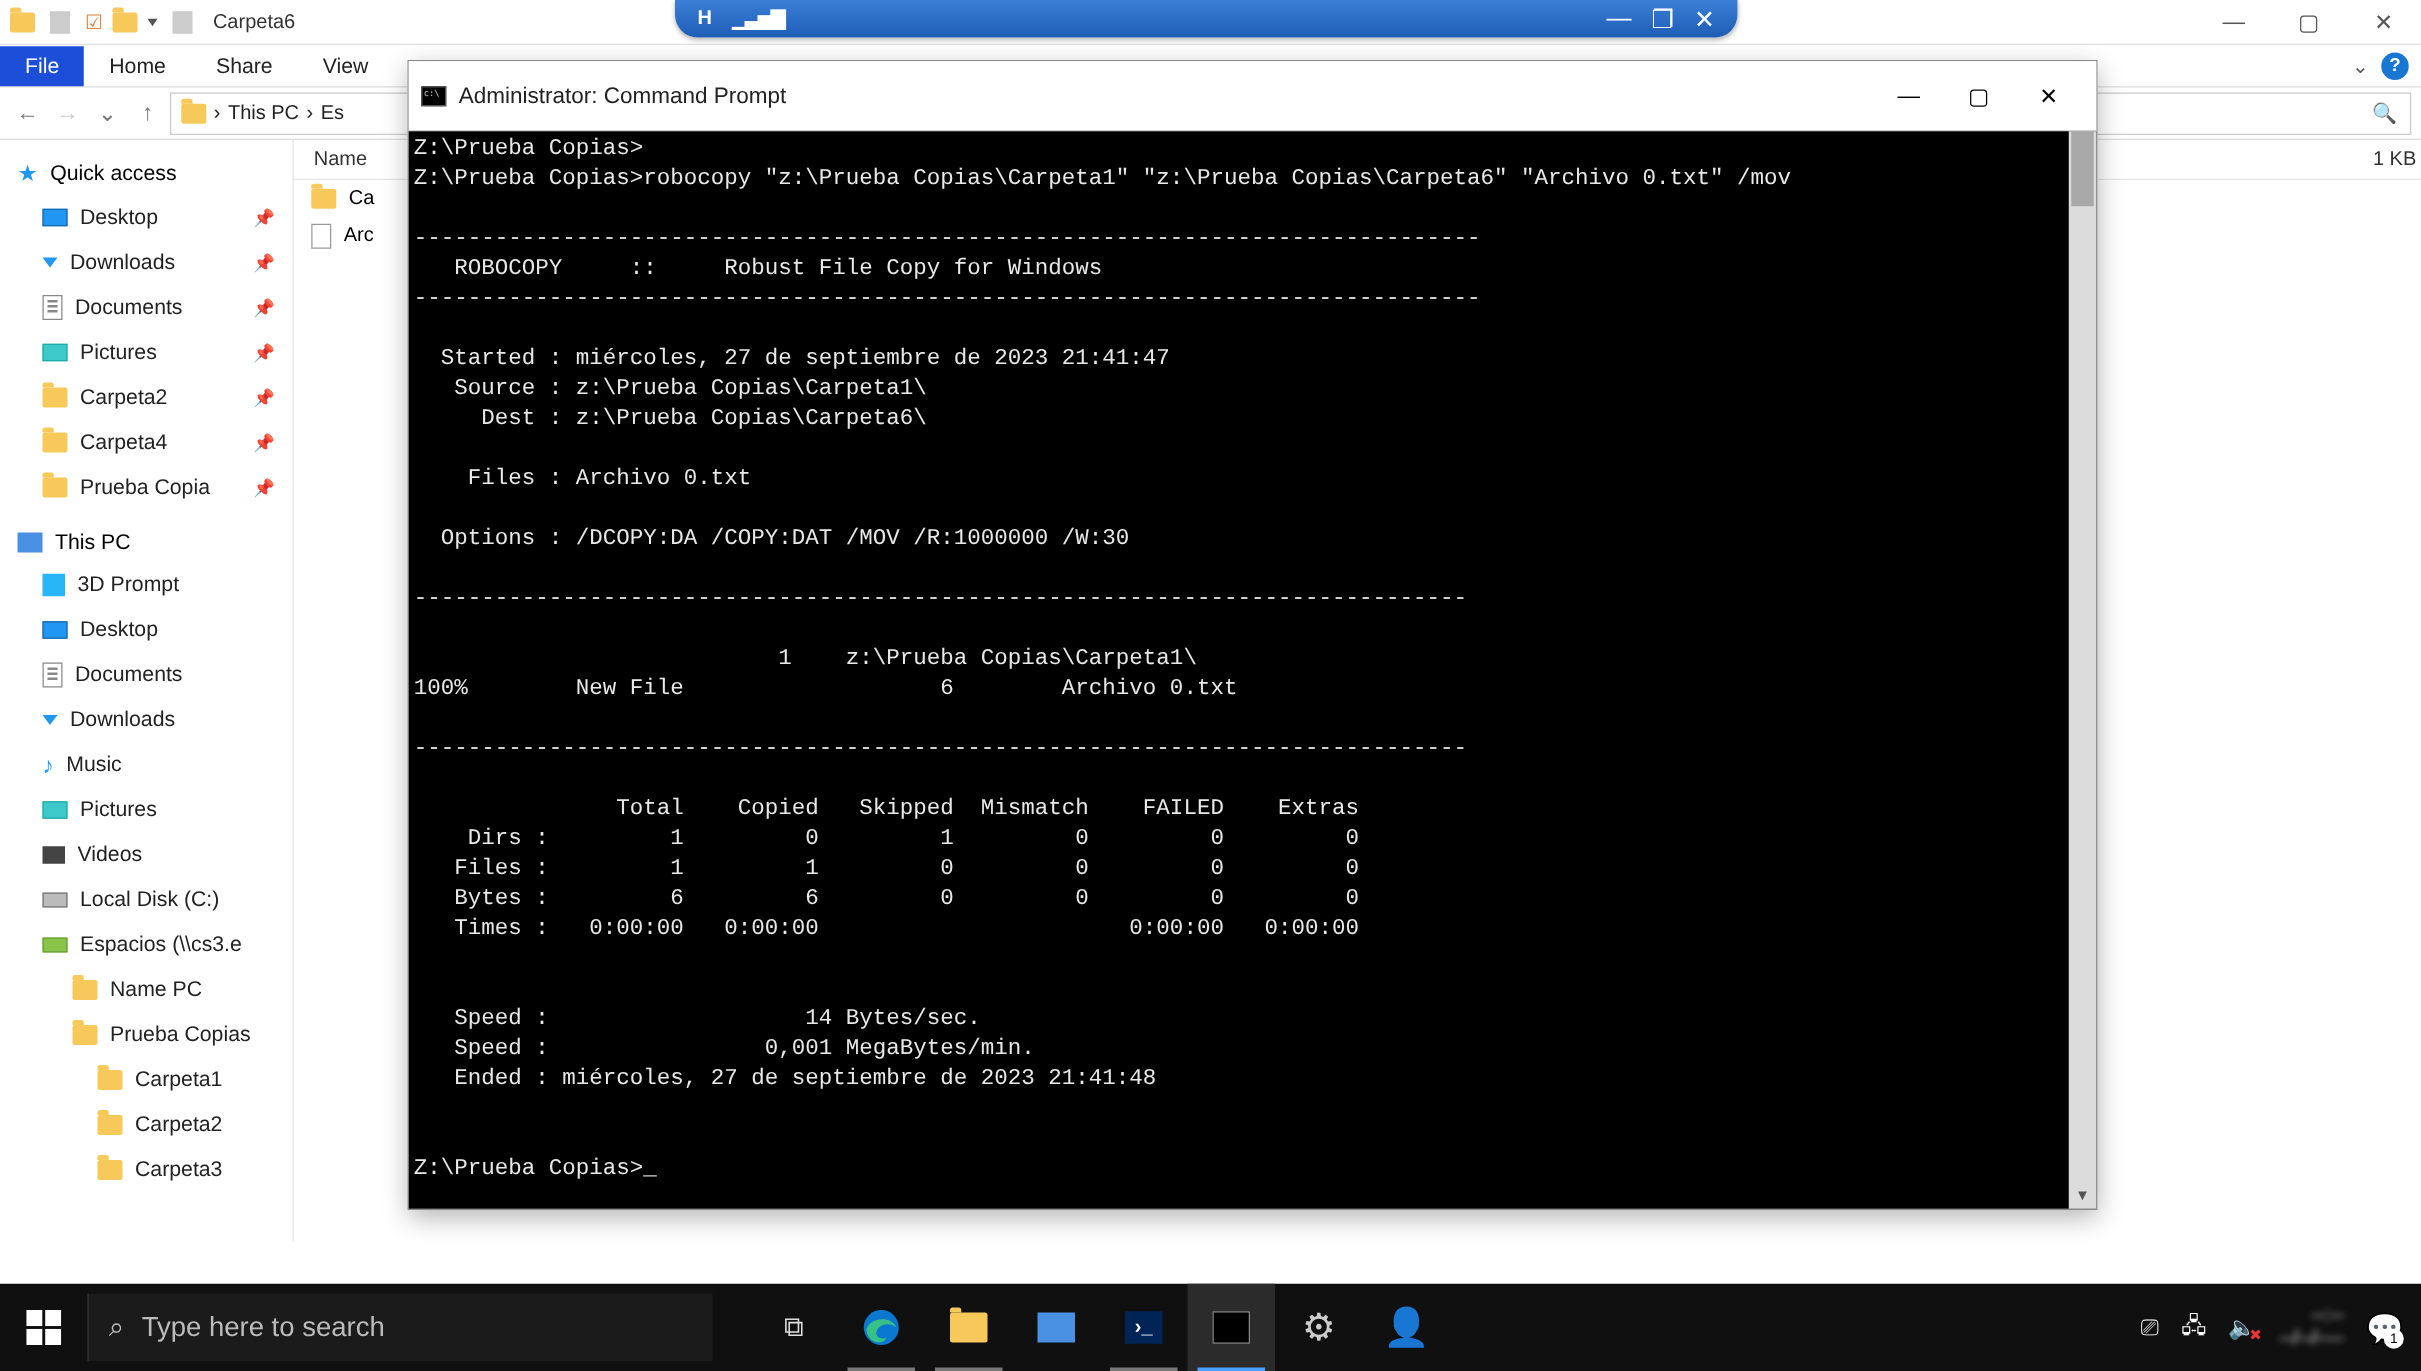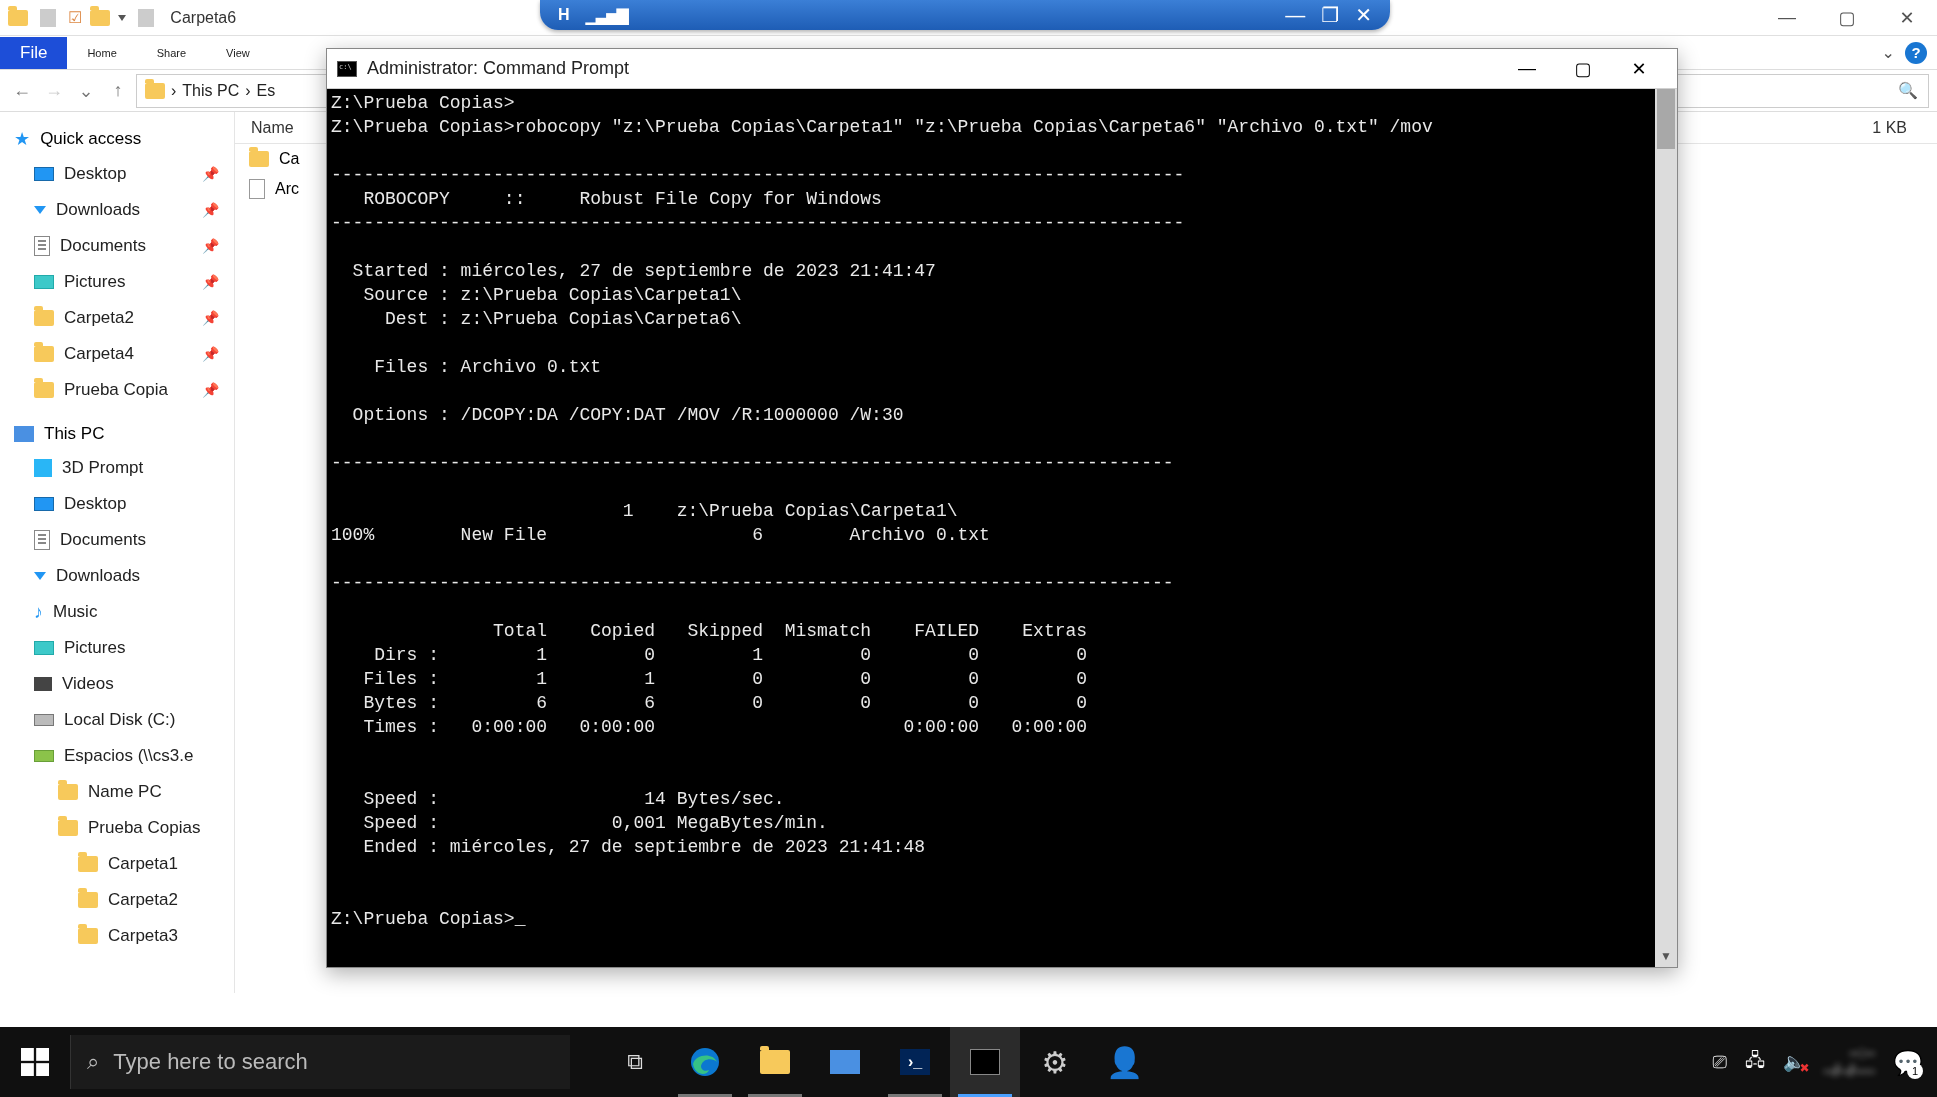--- a/index.html
+++ b/index.html
@@ -14,51 +14,51 @@
   }
   .qat { display:flex; align-items:center; padding:0 8px; gap:8px;}
   .qat .sep { width:1px; height:18px; background:#ccc; margin:0 4px;}
   .title-text { padding-left:4px; }
   .win-ctrl-right { margin-left:auto; display:flex; }
   .win-ctrl-right button {
     width:60px; height:36px; border:none; background:transparent; font-size:18px; color:#555; cursor:pointer;
   }
   .ribbon-tabs { height:34px; display:flex; align-items:center; border-bottom:1px solid #ddd; }
   .ribbon-tabs .file { background:#1d4ed8; color:#fff; padding:6px 20px; font-size:17px; }
-  .ribbon-tabs .tab { padding:6px 20px; font-size:11px; color:#222; }
+  .ribbon-tabs .tab { padding:6px 20px; font-size:17px; color:#222; }
   .ribbon-right { margin-left:auto; display:flex; align-items:center; padding-right:10px; gap:10px;}
   .ribbon-right .help { width:22px; height:22px; border-radius:50%; background:#1976d2; color:#fff; display:flex; align-items:center; justify-content:center; font-size:15px; font-weight:bold;}
   .address-row { height:42px; display:flex; align-items:center; padding:4px 8px; gap:4px; border-bottom:1px solid #ddd;}
   .nav-btn { width:28px; height:28px; display:flex; align-items:center; justify-content:center; color:#777; font-size:18px;}
   .address-bar { flex:1; height:34px; border:1px solid #ccc; display:flex; align-items:center; padding:0 8px; gap:6px; font-size:16px; color:#222;}
   .address-bar .crumb { display:flex; align-items:center; gap:6px;}
   .search-box { width:300px; height:34px; border:1px solid #ccc; display:flex; align-items:center; justify-content:flex-end; padding:0 10px;}
   .explorer-body { display:flex; height: calc(100% - 36px - 34px - 42px - 34px - 70px); }
   .nav-pane { width:235px; border-right:1px solid #e5e5e5; overflow-y:scroll; padding:10px 0; }
   .nav-item { display:flex; align-items:center; gap:10px; padding:4px 14px; font-size:17px; color:#222; height:36px; white-space:nowrap;}
   .nav-item .pin { margin-left:auto; color:#888; font-size:14px;}
   .nav-header { font-size:17px; padding:6px 14px; display:flex; align-items:center; gap:10px; }
   .nav-ind1 { padding-left:34px; }
   .nav-ind2 { padding-left:58px; }
   .nav-ind3 { padding-left:78px; }
   .content-pane { flex:1; position:relative; }
   .content-header { height:32px; border-bottom:1px solid #e5e5e5; display:flex; align-items:center; }
   .col-name { width:1050px; padding-left:16px; font-size:16px; color:#333;}
-  .col-size { width:120px; font-size:16px; color:#333; text-align:right; margin-left:auto; padding-right:30px;}
+  .col-size { width:120px; font-size:16px; color:#333; text-align:right; margin-left:auto; padding-right:4px;}
   .file-row { height:30px; display:flex; align-items:center; padding-left:14px; gap:10px; font-size:16px;}
   .status-bar { position:absolute; bottom:70px; left:0; right:0; height:34px; border-top:1px solid #ddd; display:flex; align-items:center; padding:0 14px; font-size:16px; color:#333; background:#fff;}
   .status-bar .view-icons { margin-left:auto; display:flex; gap:4px;}
   .status-bar .view-icons span { width:26px; height:22px; border:1px solid #bbb; display:inline-flex; align-items:center; justify-content:center;}
   
   .cmd-window {
     position:absolute; left:326px; top:48px; width:1352px; height:920px;
     background:#fff; border:1px solid #888; box-shadow:0 6px 20px rgba(0,0,0,.3);
     display:flex; flex-direction:column;
   }
-  .cmd-titlebar { height:40px; display:flex; align-items:center; padding:0 10px; background:#fff; border-bottom:1px solid #d0d0d0;}
+  .cmd-titlebar { height:56px; display:flex; align-items:center; padding:0 10px; background:#fff; border-bottom:1px solid #d0d0d0;}
   .cmd-titlebar .cmd-icon { width:20px; height:16px; background:#000; border:1px solid #555; margin-right:10px; position:relative;}
   .cmd-titlebar .cmd-icon::after { content:"c:\\"; color:#ccc; font-size:7px; position:absolute; left:1px; top:1px; font-family:monospace;}
   .cmd-title { font-size:18px; color:#222; }
   .cmd-ctrls { margin-left:auto; display:flex;}
   .cmd-ctrls button { width:56px; height:40px; border:none; background:transparent; font-size:18px; cursor:pointer;}
   .cmd-body { flex:1; display:flex; background:#000; position:relative;gap:42px;}
   .cmd-text {
     flex:1; color:#e8e8e8; font-family:"Consolas","Courier New",monospace;
     font-size:18px; line-height:24px; white-space:pre; padding:2px 4px; overflow:hidden;
   }

